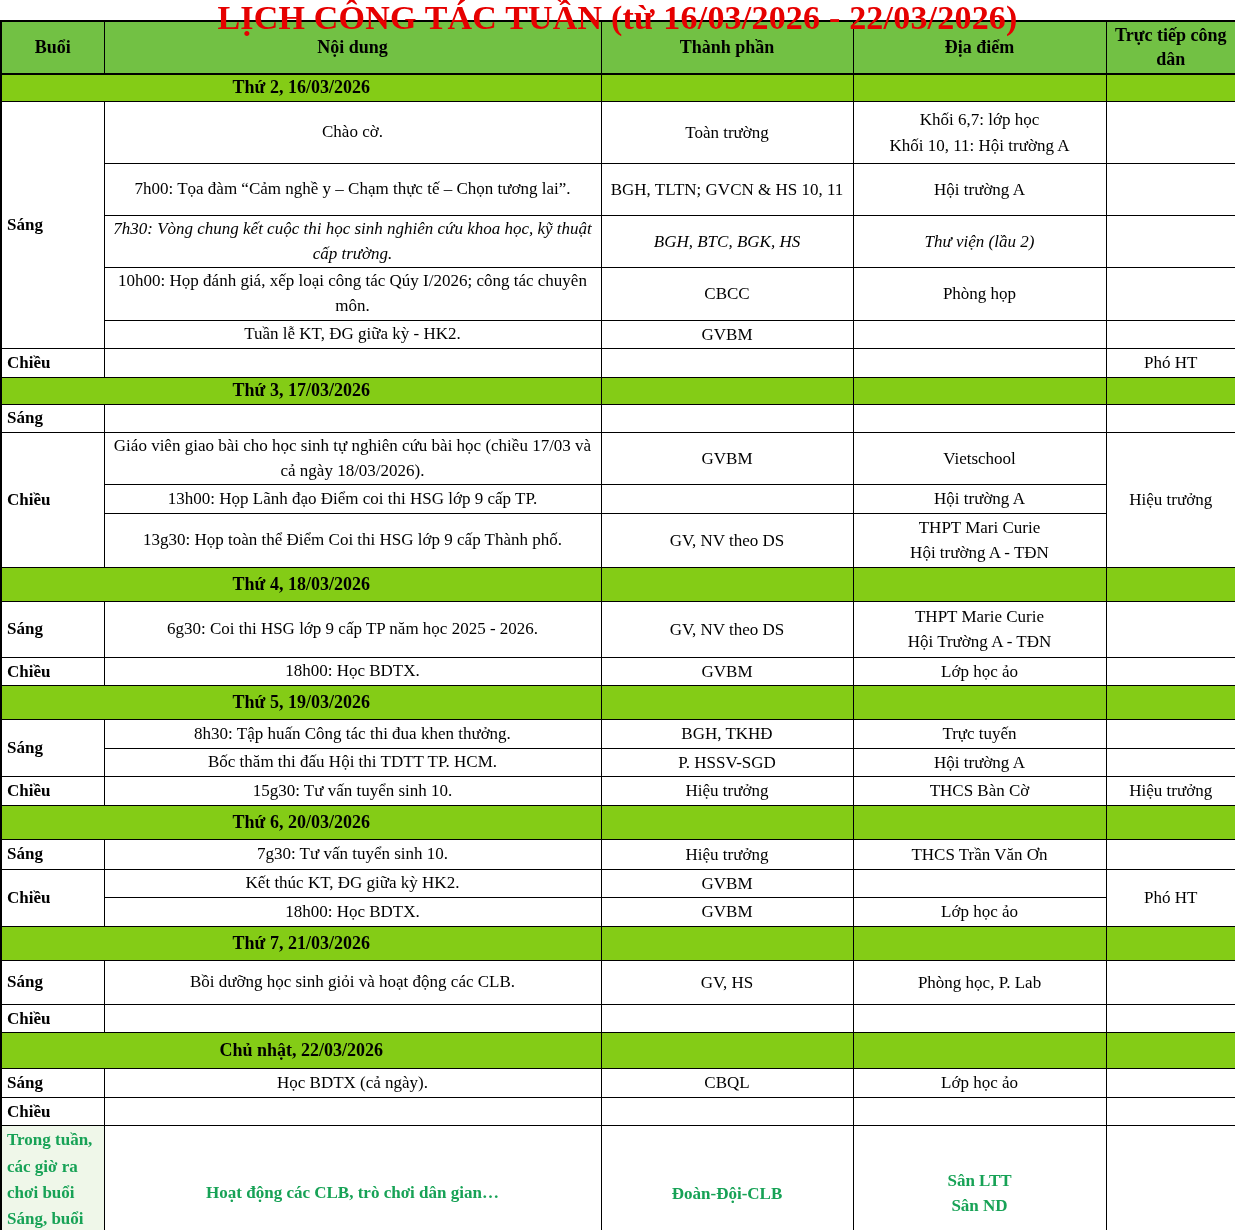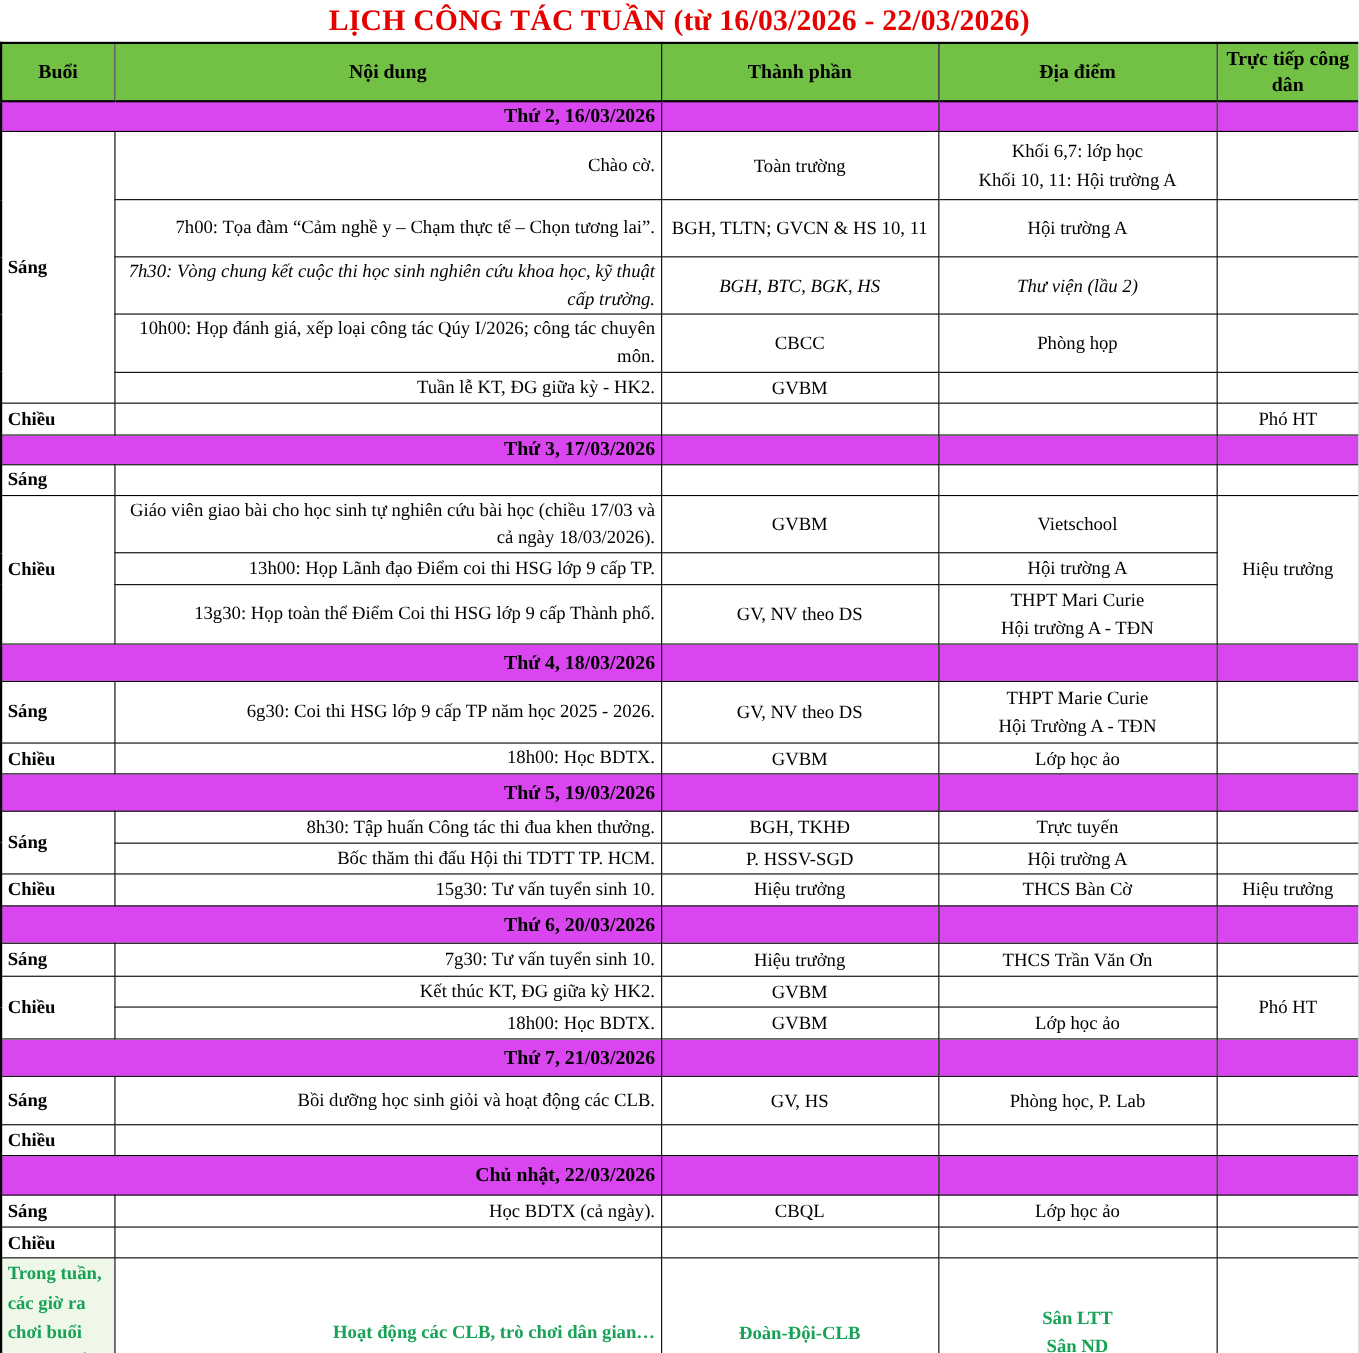--- a/index.html
+++ b/index.html
@@ -2,42 +2,42 @@
 <html><head>
 <meta charset="utf-8">
 <style>
   html,body{margin:0;padding:0;background:#ffffff;}
   .page{
     width:1235px;height:1230px;box-sizing:border-box;background:#fff;
     font-family:"Liberation Serif","DejaVu Serif",serif;color:#000;
     overflow:hidden;
   }
   .title{
-    height:38px;line-height:36px;text-align:center;
-    color:#e60000;font-weight:bold;font-size:27px;letter-spacing:.2px;
+    height:20px;line-height:36px;text-align:center;
+    color:#e60000;font-weight:bold;font-size:34px;letter-spacing:.2px;
     white-space:nowrap;
   }
   table.sched{
     border-collapse:collapse;table-layout:fixed;width:1235px;
     border:2px solid #000;border-bottom:4px solid #63a33c;
   }
   .sched th,.sched td{
     border:1px solid #000;padding:1px 5px;font-size:17px;
     vertical-align:middle;overflow:hidden;word-wrap:break-word;
   }
   .sched th{
     background:#72c144;font-weight:bold;font-size:18px;text-align:center;
     border-bottom:2px solid #000;line-height:1.35;
   }
   tr.band td{
-    background:#d946ef;font-weight:bold;font-size:18px;text-align:right;
+    background:#84cc16;font-weight:bold;font-size:18px;text-align:center;
     border-top:1.5px solid #000;border-bottom:1.5px solid #000;
   }
   td.session{font-weight:bold;text-align:left;}
-  td.left{text-align:right;line-height:1.45;}
+  td.left{text-align:center;line-height:1.45;}
   td.center{text-align:center;line-height:1.5;}
   td.green{color:#17a256;font-weight:bold;}
   td.notebg{background:#eff7e9;line-height:1.55;}
   .ln{display:block;}
 </style>
 </head>
 <body>
 
 <div class="page">
   <div class="title">LỊCH CÔNG TÁC TUẦN (từ 16/03/2026 - 22/03/2026)</div>

